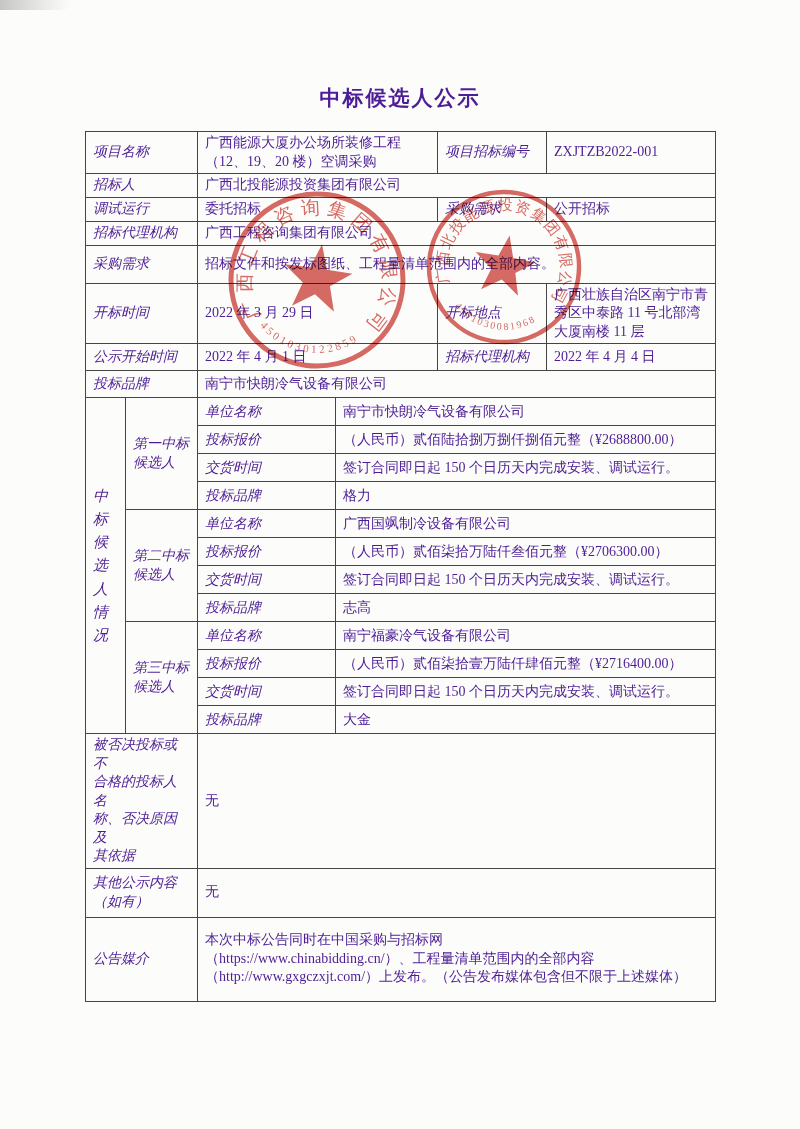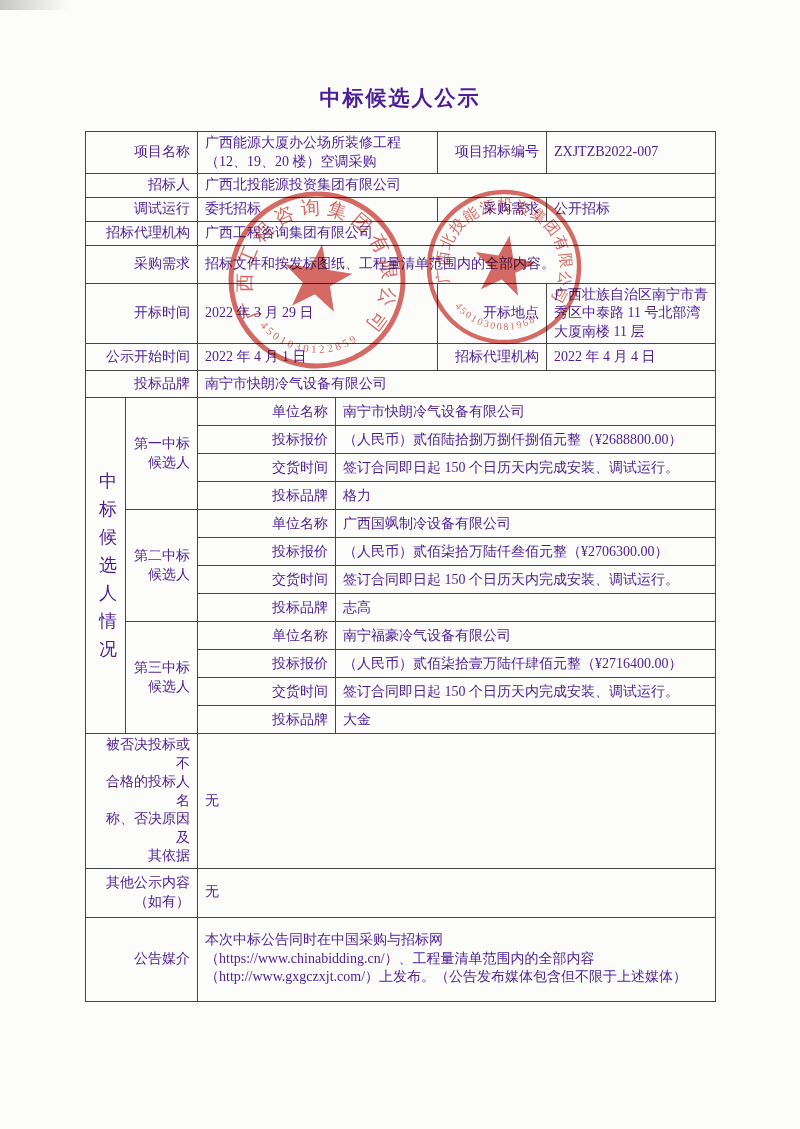--- a/index.html
+++ b/index.html
@@ -6,23 +6,23 @@
   .page{position:relative;width:800px;height:1129px;background:#fcfcfa;overflow:hidden;
         font-family:"Liberation Serif","DejaVu Serif",serif;color:#4c1d95;}
   .smudge{position:absolute;left:0;top:0;width:70px;height:10px;
           background:linear-gradient(90deg,#9a9a9a,#d8d8d8 60%,transparent);opacity:.55;border-radius:0 0 6px 0;}
   .title{position:absolute;left:0;top:84px;width:100%;text-align:center;
          font-size:21px;font-weight:bold;letter-spacing:2px;margin:0;}
   table.doc{position:absolute;left:85px;top:131px;width:630px;border-collapse:collapse;
             table-layout:fixed;font-size:14px;line-height:1.32;}
   table.doc td{border:1px solid #454545;padding:2px 7px;vertical-align:middle;
                overflow:hidden;word-break:break-all;}
-  td.lbl{text-align:right;padding:2px 3px;}
+  td.lbl{text-align:left;padding:2px 3px;font-style:italic;}
   td.pre{white-space:pre-line;}
-  td.vrt{font-size:18px;line-height:1.55;letter-spacing:1px;}
+  td.vrt{font-size:15px;line-height:1.55;letter-spacing:1px;}
   .stamp{position:absolute;mix-blend-mode:multiply;opacity:.82;pointer-events:none;}
   .stamp text{font-family:"Liberation Serif","DejaVu Serif",serif;}
 </style>
 </head>
 <body>
 
 <div class="page">
 
   <div class="smudge"></div>
 
@@ -36,21 +36,21 @@
       <col style="width:102px">
         <col style="width:109px">
         <col style="width:169px">
     </colgroup>
     <tbody>
       <tr style="height:42px">
         <td class="lbl" colspan="2">项目名称</td>
         <td class="pre" colspan="2">广西能源大厦办公场所装修工程
 （12、19、20 楼）空调采购</td>
         <td class="lbl">项目招标编号</td>
-        <td>ZXJTZB2022-007</td>
+        <td>ZXJTZB2022-001</td>
       </tr>
       <tr style="height:24px">
         <td class="lbl" colspan="2">招标人</td>
         <td colspan="4">广西北投能源投资集团有限公司</td>
       </tr>
       <tr style="height:24px">
         <td class="lbl" colspan="2">调试运行</td>
         <td colspan="2">委托招标</td>
         <td class="lbl">采购需求</td>
         <td>公开招标</td>

